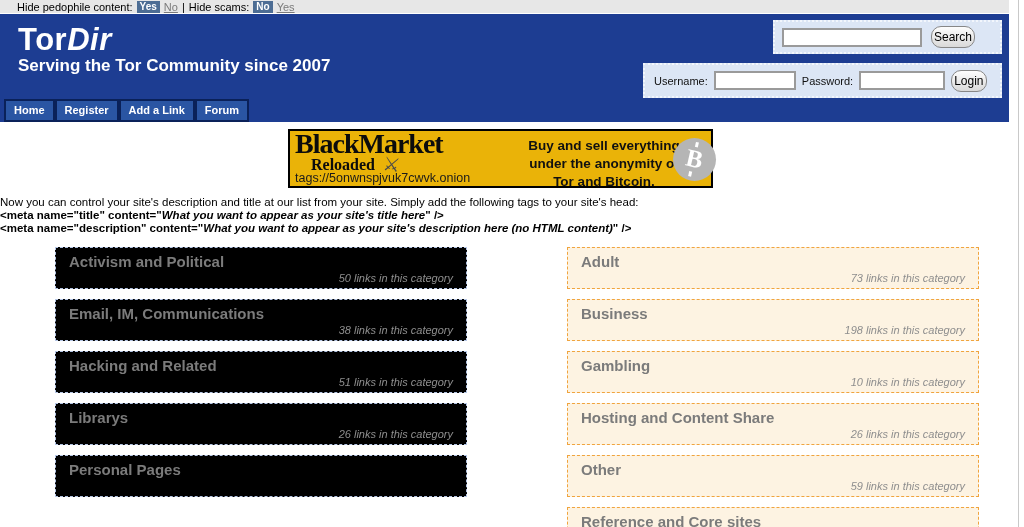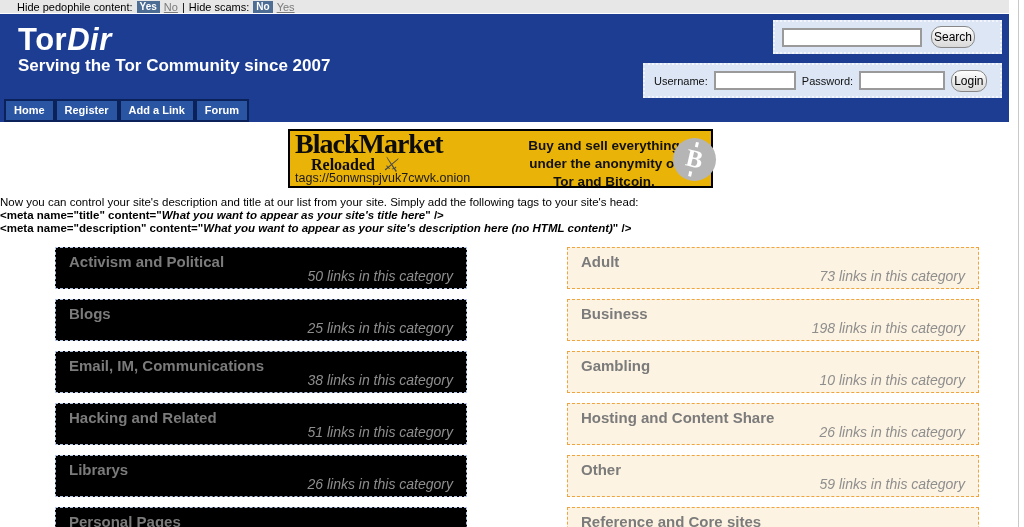--- a/index.html
+++ b/index.html
@@ -67,21 +67,21 @@
   .intro .meta-line { font-weight: bold; }
   .intro .meta-line em { font-style: italic; }
 
   
   .cats { display: flex; padding-left: 55px; gap: 100px; margin-top: 12px; }
   .col { width: 412px; }
   .cat-box { position: relative; height: 42px; margin-bottom: 10px; cursor: pointer; }
   .cat-box.blue   { background: #000000; border: 1px dashed #b4c5e4; }
   .cat-box.orange { background: #fdf3e2; border: 1px dashed #f0a43e; }
   .cat-name { padding: 5px 0 0 13px; font-size: 15px; font-weight: bold; color: #7b7b7b; }
-  .cat-count { position: absolute; right: 13px; bottom: 4px; font-size: 14px;
+  .cat-count { position: absolute; right: 13px; bottom: 4px; font-size: 11px;
     font-style: italic; color: #8e8e8e; }
 </style>
 </head>
 <body>
 
 <div class="page">
 
   <div class="topbar">
     <span>Hide pedophile content:</span>
     <span class="badge">Yes</span>
@@ -149,24 +149,20 @@
   </div>
 
   <div class="cats">
     <div class="col">
 
         <div class="cat-box blue">
           <div class="cat-name">Activism and Political</div>
           <div class="cat-count">50 links in this category</div>
         </div>
 
-        <div class="cat-box blue">
-          <div class="cat-name">Blogs</div>
-          <div class="cat-count">25 links in this category</div>
-        </div>
 
         <div class="cat-box blue">
           <div class="cat-name">Email, IM, Communications</div>
           <div class="cat-count">38 links in this category</div>
         </div>
 
         <div class="cat-box blue">
           <div class="cat-name">Hacking and Related</div>
           <div class="cat-count">51 links in this category</div>
         </div>

